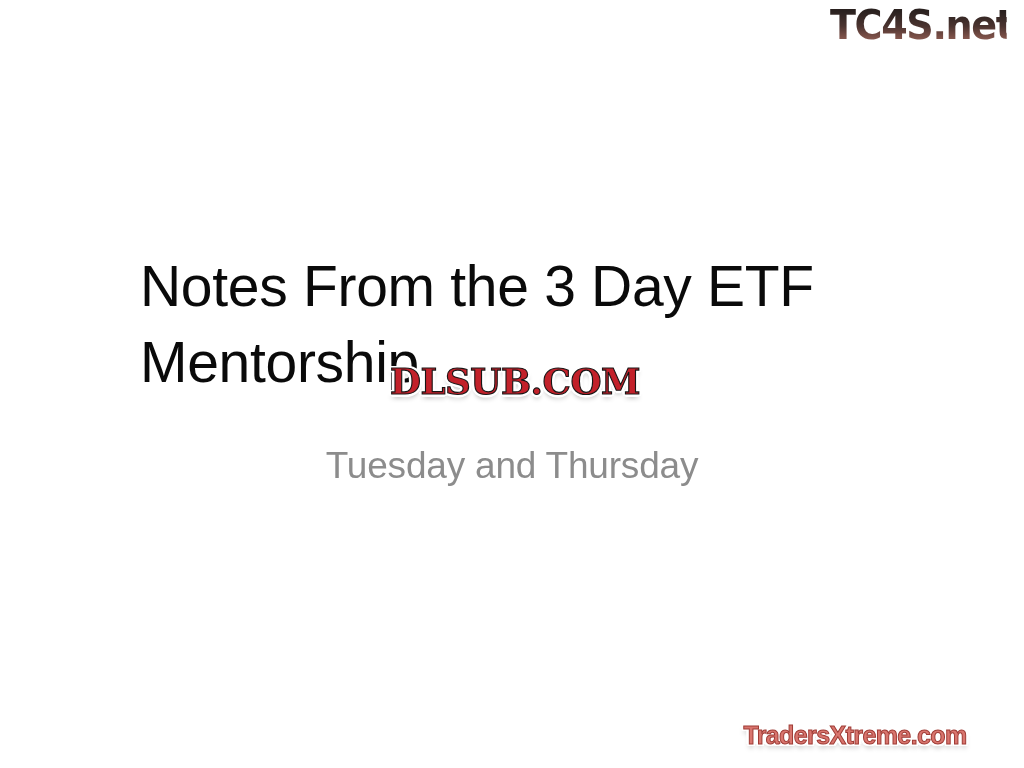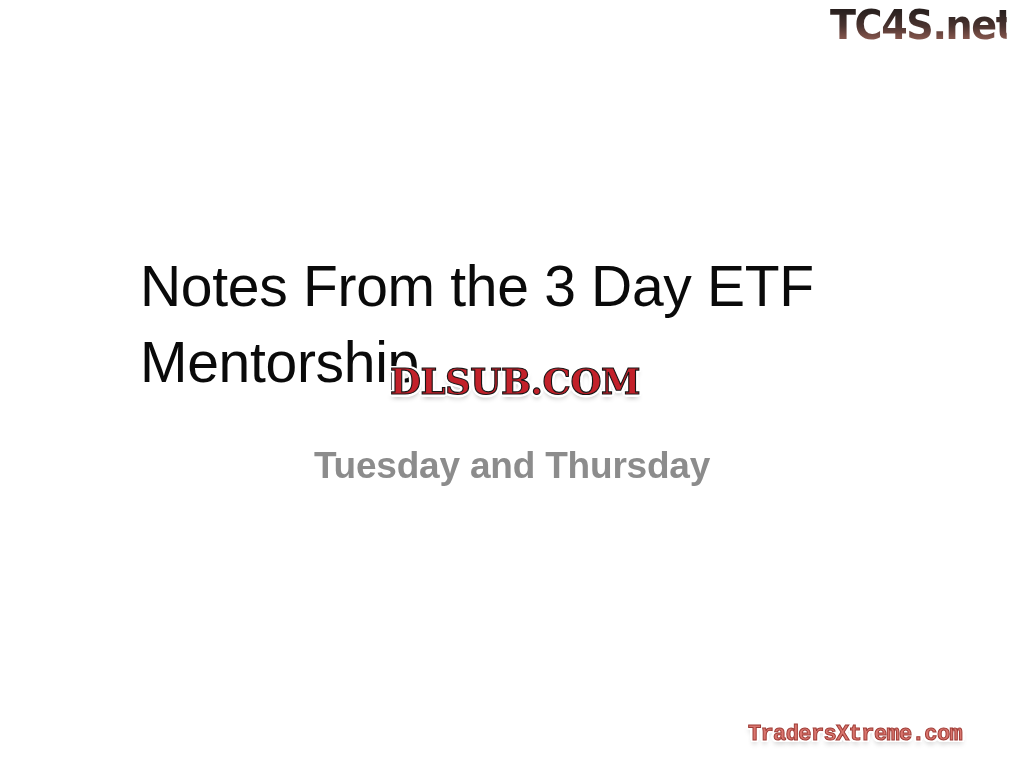--- a/index.html
+++ b/index.html
@@ -42,21 +42,21 @@
   #subtitle-block {
     position: absolute;
     left: 140px;
     top: 443px;
     width: 744px;
     text-align: center;
   }
   #slide-subtitle {
     margin: 0;
     font-family: "Liberation Sans", sans-serif;
-    font-weight: 700;
+    font-weight: 400;
     font-size: 37px;
     line-height: 46px;
     color: #8c8c8c;
     letter-spacing: -0.2px;
   }
 
   
   #wm-tc4s {
     position: absolute;
     left: 830px;
@@ -119,23 +119,23 @@
 
   
   #wm-traders {
     position: absolute;
     left: 688px;
     top: 714px;
     width: 334px;
     height: 42px;
     line-height: 42px;
     text-align: center;
-    font-family: Liberation Mono, monospace;
+    font-family: Liberation Sans, sans-serif;
     font-weight: 700;
-    font-size: 22px;
+    font-size: 25px;
     letter-spacing: -0.6px;
     transform: scaleX(1.0);
     color: #d9756e;
     white-space: nowrap;
     user-select: none;
     text-shadow:
       -2px 0 0 #ffffff,  2px 0 0 #ffffff,
        0 -2px 0 #ffffff,  0 2px 0 #ffffff,
       -2px -2px 0 #ffffff, 2px -2px 0 #ffffff,
       -2px 2px 0 #ffffff,  2px 2px 0 #ffffff,

